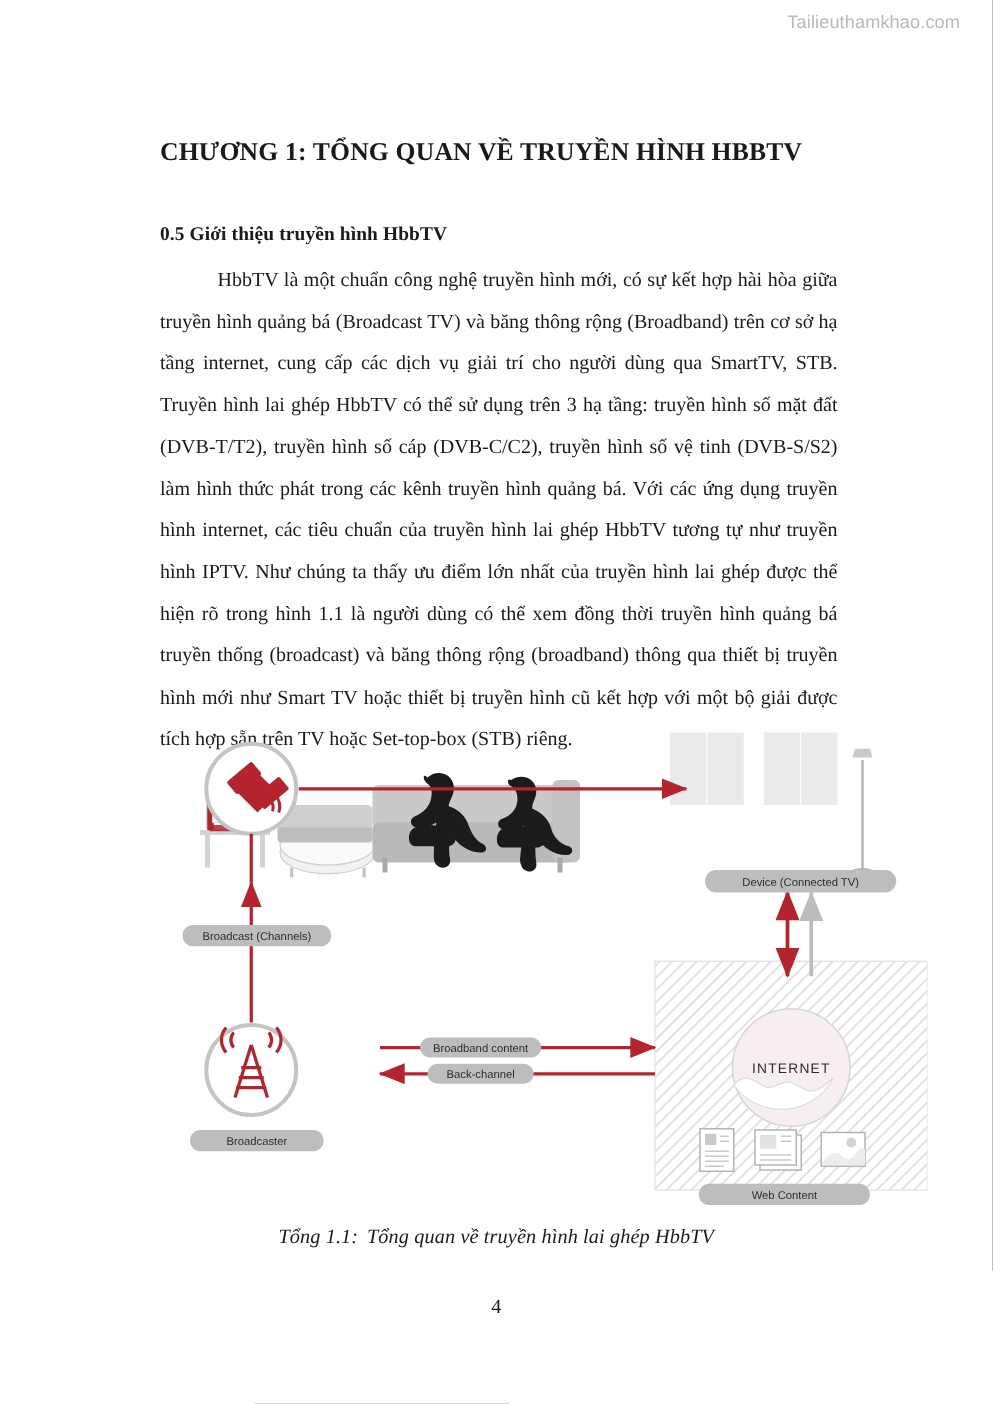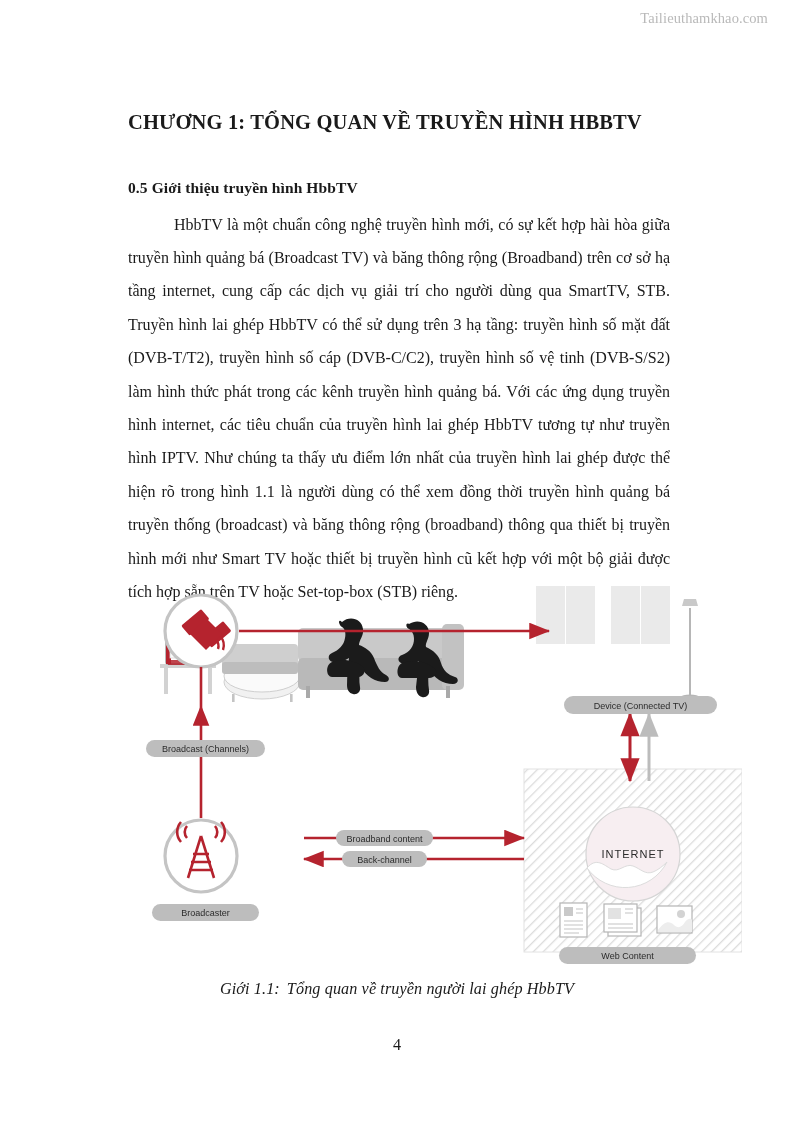--- a/index.html
+++ b/index.html
@@ -15,21 +15,21 @@
     overflow: hidden;
     font-family: "Liberation Serif", "DejaVu Serif", serif;
     color: #1a1a1a;
   }
 
   
   .watermark {
     position: absolute;
     top: 10px;
     right: 26px;
-    font-family: Liberation Serif, serif;
+    font-family: Liberation Sans, sans-serif;
     font-size: 14.5px;
     color: #b9b9b9;
     letter-spacing: .1px;
     white-space: nowrap;
   }
 
   
   .content {
     position: absolute;
     left: 128px;
@@ -302,18 +302,18 @@
       <text class="dlabel-lg" x="487" y="292" text-anchor="middle">INTERNET</text>
 
       <g>
         <rect x="413" y="381" width="137" height="17" rx="8.5" fill="#bdbdbd"></rect>
         <text class="dlabel" x="481.5" y="393" text-anchor="middle">Web Content</text>
       </g>
     </svg>
   </div>
 
   <div class="figure-caption">
-    <span>Giới 1.1:</span><span class="cap-gap"></span><span>Tổng quan về truyền người lai ghép HbbTV</span>
+    <span>Tổng 1.1:</span><span class="cap-gap"></span><span>Tổng quan về truyền hình lai ghép HbbTV</span>
   </div>
 
   <div class="page-number">4</div>
 
 </div>
 
 </body></html>

